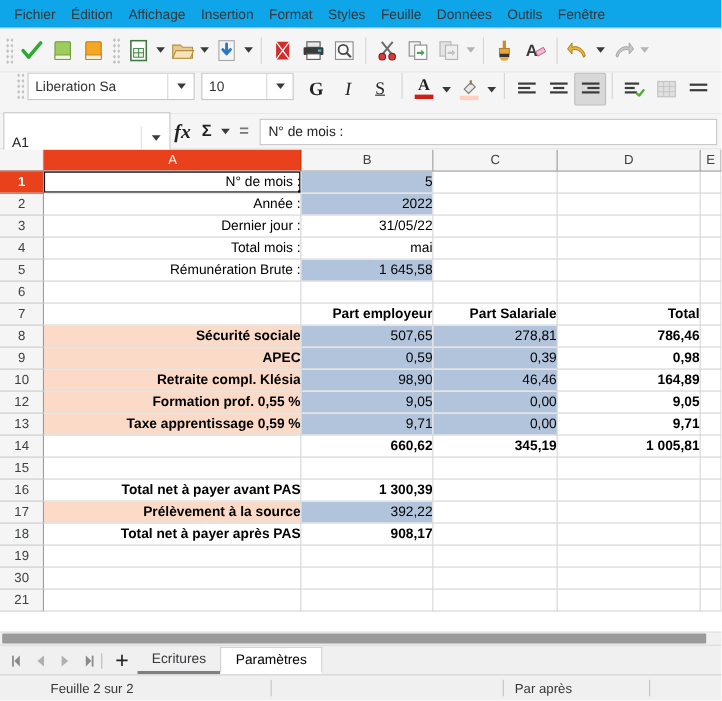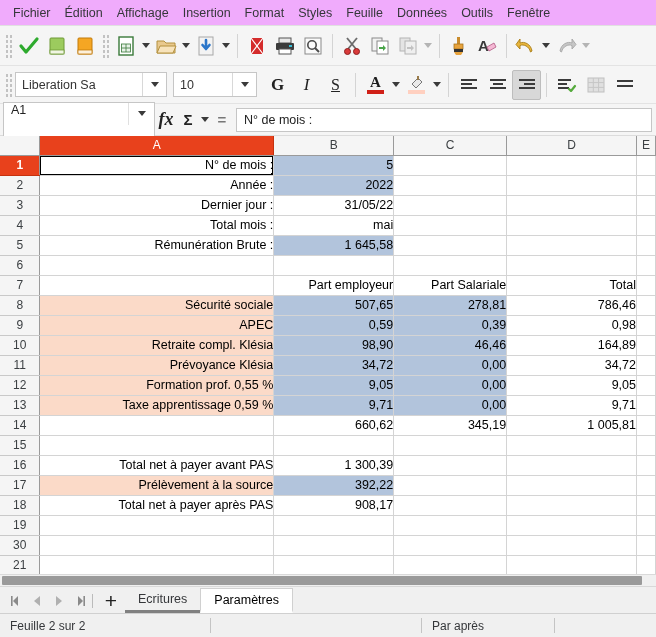--- a/index.html
+++ b/index.html
@@ -7,21 +7,21 @@
     width: 656px; height: 637px;
     font-family: "Liberation Sans", sans-serif;
     background: #ffffff;
     overflow: hidden;
   }
   body { display: flex; flex-direction: column; }
 
   
   .menubar {
     height: 26px;
-    background: #f0abfc;
+    background: #0ea5e9;
     display: flex;
     align-items: center;
     padding-left: 6px;
     border-bottom: 1px solid #e0e0e0;
     flex: none;
   }
   .menu-item {
     font-size: 12.5px;
     color: #35373a;
     padding: 3px 7px;
@@ -61,23 +61,23 @@
   .tb-arrow::after {
     content: ""; width: 0; height: 0;
     border-left: 4px solid transparent; border-right: 4px solid transparent;
     border-top: 5px solid #3a3a3a;
   }
   .tb-arrow.dim::after { border-top-color: #b4b4b4; }
 
   
   .fmtbar {
     height: 38px; background: #f5f5f5;
-    display: flex; align-items: center;
+    display: flex; align-items: flex-start;
     border-bottom: 1px solid #e3e3e3;
-    flex: none; padding-left: 2px; overflow: hidden;
+    flex: none; padding-left: 12px; overflow: hidden;
   }
   .combo {
     height: 25px; background: #fff; border: 1px solid #c6c6c6;
     display: flex; align-items: center; flex: none;
   }
   .combo .val {
     font-size: 12.5px; color: #333; padding: 0 6px;
     white-space: nowrap; overflow: hidden;
   }
   .combo .drop {
@@ -100,21 +100,21 @@
   .colorbar { width: 17px; height: 4px; margin-top: 1px; }
 
   
   .formulabar {
     height: 32px; background: #f5f5f5;
     display: flex; align-items: center; flex: none;
     border-bottom: 1px solid #dcdcdc; padding: 0 3px;
   }
   .namebox {
     width: 152px; height: 36px; background: #fff; border: 1px solid #c6c6c6;
-    display: flex; align-items: flex-start; flex: none;
+    display: flex; align-items: flex-end; flex: none;
   }
   .namebox .nval { flex: 1; font-size: 12.5px; color: #222; padding-left: 7px; }
   .namebox .drop {
     width: 26px; height: 22px; border-left: 1px solid #e0e0e0;
     display: flex; align-items: center; justify-content: center;
   }
   .namebox .drop::after {
     content: ""; width: 0; height: 0;
     border-left: 4px solid transparent; border-right: 4px solid transparent;
     border-top: 5px solid #3a3a3a;
@@ -150,21 +150,21 @@
     border-right: 1px solid #9a9a9a; border-bottom: 1px solid #c9c9c9;
   }
   .rowhdr.sel { background: #e8411c; color: #ffffff; font-weight: bold; border-bottom-color: #c5320f; }
   td.cell {
     height: 20px; font-size: 12.5px; color: #000;
     border-right: 1px solid #d4d4d4; border-bottom: 1px solid #d4d4d4;
     padding: 0 3px; vertical-align: middle; white-space: nowrap;
     overflow: hidden; background: #ffffff;
   }
   td.cell.r { text-align: right; }
-  td.cell.bold { font-weight: normal; }
+  td.cell.bold { font-weight: bold; }
   td.cell.fill-blue { background: #b2c4dc; }
   td.cell.fill-peach { background: #fbdac8; }
   .cursor-cell { position: relative; }
   .cursor-cell::after {
     content: ""; position: absolute; left: -1px; top: -1px;
     right: -1px; bottom: -1px; border: 2px solid #000; pointer-events: none;
   }
   .cursor-handle {
     position: absolute; right: -3px; bottom: -3px;
     width: 5px; height: 5px; background: #000; z-index: 3;
@@ -199,21 +199,21 @@
   }
   .sheettab.active {
     background: #ffffff; color: #000; border-bottom: 3px solid #ffffff;
     border-top: 1px solid #d0d0d0;
     border-left: 1px solid #d0d0d0; border-right: 1px solid #d0d0d0;
   }
 
   
   .statusbar {
     height: 24px; background: #f0f0f0; display: flex; align-items: center;
-    flex: none; border-top: 1px solid #d0d0d0; font-size: 12px; color: #35373a;
+    flex: none; border-top: 1px solid #d0d0d0; font-size: 12px; color: #35373a; padding-left: 36px;
   }
   .st-seg { padding: 0 10px; white-space: nowrap; }
   .st-div { width: 1px; height: 15px; background: #c4c4c4; }
 </style>
 </head>
 <body>
 
 <div class="menubar">
   <div class="menu-item">Fichier</div>
   <div class="menu-item">Édition</div>
@@ -570,28 +570,20 @@
         </tr>
         <tr>
           <th class="rowhdr">10</th>
           <td class="cell r bold fill-peach">Retraite compl. Klésia</td>
           <td class="cell r fill-blue">98,90</td>
           <td class="cell r fill-blue">46,46</td>
           <td class="cell r bold">164,89</td>
           <td class="cell r"></td>
         </tr>
         <tr>
-          <th class="rowhdr">11</th>
-          <td class="cell r bold fill-peach">Prévoyance Klésia</td>
-          <td class="cell r fill-blue">34,72</td>
-          <td class="cell r fill-blue">0,00</td>
-          <td class="cell r bold">34,72</td>
-          <td class="cell r"></td>
-        </tr>
-        <tr>
           <th class="rowhdr">12</th>
           <td class="cell r bold fill-peach">Formation prof. 0,55 %</td>
           <td class="cell r fill-blue">9,05</td>
           <td class="cell r fill-blue">0,00</td>
           <td class="cell r bold">9,05</td>
           <td class="cell r"></td>
         </tr>
         <tr>
           <th class="rowhdr">13</th>
           <td class="cell r bold fill-peach">Taxe apprentissage 0,59 %</td>

